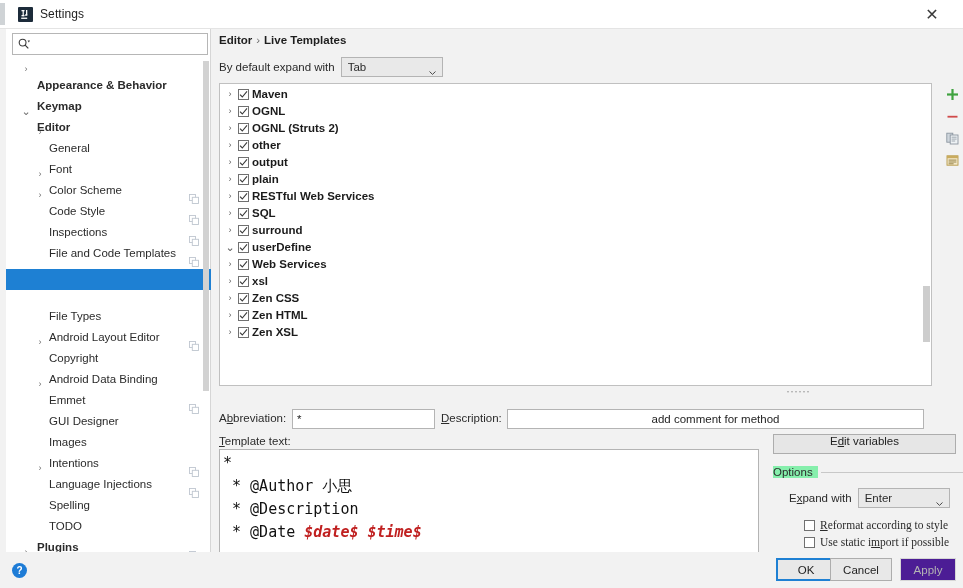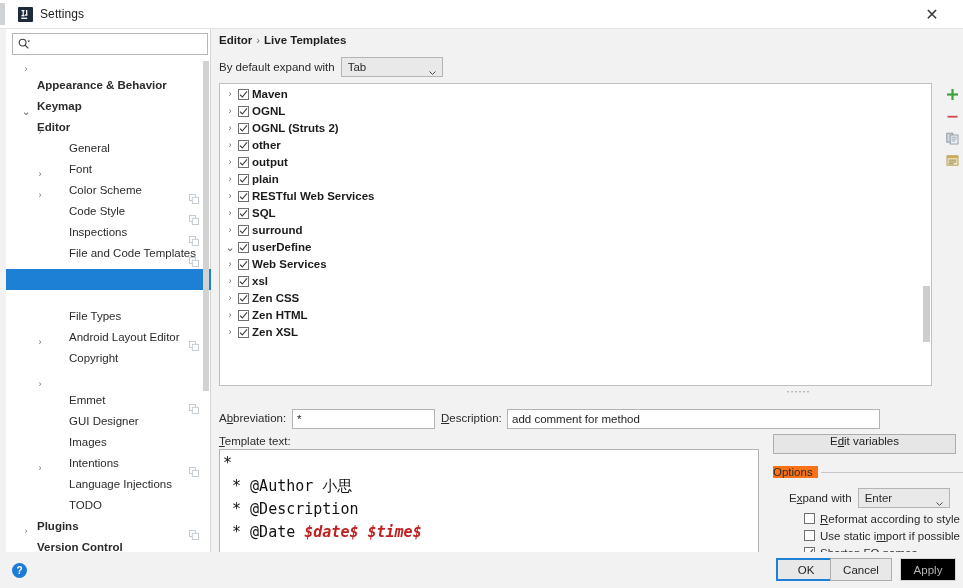--- a/index.html
+++ b/index.html
@@ -84,21 +84,21 @@
     color:#6e6e6e; font-size:9px;
   }
   .tree-item .lbl { position:absolute; top:16px; }
   .tree-item .cfgmark {
     position:absolute; right:12px; top:5px; width:10px; height:10px;
     opacity:0.55;
   }
   .tree-item.lvl0 .arrow { left:14px; }
   .tree-item.lvl0 .lbl   { left:31px; font-weight:bold; }
   .tree-item.lvl1 .arrow { left:28px; }
-  .tree-item.lvl1 .lbl   { left:43px;margin-left:20px; }
+  .tree-item.lvl1 .lbl   { left:43px; }
   .tree-item.selected {
     background:#1e80d3; color:#ffffff;
   }
   .tree-item.selected .arrow { color:#ffffff; }
   .sidebar-vscroll {
     position:absolute; right:1px; top:32px; width:6px; height:460px;
     background:transparent;
   }
   .sidebar-vscroll i {
     position:absolute; left:0; top:0; width:6px; height:330px;
@@ -220,51 +220,51 @@
     position:absolute; left:561px; top:405px; width:183px; height:20px;
     background:#e6e6e6; border:1px solid #adadad;
     display:flex; justify-content:center;
     font-size:11.5px; color:#222; cursor:default;
   }
   .btn-editvars u { text-decoration:underline; }
 
   .opt-group { position:absolute; left:561px; top:437px; width:190px; height:90px; }
   .opt-title {
     position:absolute; left:0; top:0; font-size:11.5px; color:#2b2b2b;
-    background:#f97316; padding-right:5px; z-index:2;
+    background:#86efac; padding-right:5px; z-index:2;
   }
   .opt-line {
     position:absolute; left:48px; top:6px; right:0px; height:1px;
     background:#c8c8c8;
   }
   .opt-expand { position:absolute; left:16px; top:22px; display:flex; align-items:center; }
   .opt-expand .cap { font-size:11.5px; color:#2b2b2b; }
   .chk-row {
-    position:absolute; left:31px; height:18px; display:flex; align-items:flex-start;
-    font-size:11.5px; color:#2b2b2b; white-space:nowrap; cursor:default;
+    position:absolute; left:31px; height:18px; display:flex; align-items:flex-end;
+    font-size:11.5px; color:#2b2b2b; white-space:nowrap; cursor:default;font-family:Liberation Serif, serif;
   }
   .chk {
     width:11px; height:11px; border:1px solid #707070; background:#fff;
     margin-right:5px; position:relative; flex:0 0 auto;
   }
   .chk svg { position:absolute; left:0; top:0; }
 
   
   .footer {
     position:absolute; left:0; top:552px; width:963px; height:36px;
     background:#f2f2f2;
   }
   .dlg-btn {
     position:absolute; top:6px; height:23px; width:60px;
     display:flex; align-items:center; justify-content:center;
     font-size:11.5px; cursor:default;
   }
   .dlg-btn.ok { left:776px; background:#e8e8e8; border:2px solid #1e80d3; color:#1f1f1f; }
   .dlg-btn.cancel { left:830px; background:#e8e8e8; border:1px solid #adadad; color:#1f1f1f; width:62px; }
-  .dlg-btn.apply { left:900px; background:#000000; border:1px solid #d6d6d6; color:#b4b4b4; width:56px; }
+  .dlg-btn.apply { left:900px; background:#4c1d95; border:1px solid #d6d6d6; color:#b4b4b4; width:56px; }
 
   .help-icon {
     position:absolute; left:12px; top:563px;
     width:15px; height:15px; border-radius:50%;
     background:#1e7cd6; color:#fff; font-size:10px; font-weight:bold;
     display:flex; align-items:center; justify-content:center;
   }
 </style>
 </head>
 <body>
@@ -375,20 +375,21 @@
             <div class="tree-item lvl1">
               <span class="arrow">›</span>
               <span class="lbl">Copyright</span>
               <span class="cfgmark"><svg width="10" height="10" viewBox="0 0 10 10">
                   <rect x="0.5" y="0.5" width="6" height="6" fill="none" stroke="#8a98a8" stroke-width="0.9"></rect>
                   <rect x="3.3" y="3.3" width="6.2" height="6.2" fill="#ffffff" stroke="#8a98a8" stroke-width="0.9"></rect>
                 </svg></span>
             </div>
             <div class="tree-item lvl1">
               <span class="arrow"></span>
+              <span class="lbl">Android Data Binding</span>
             </div>
             <div class="tree-item lvl1">
               <span class="arrow">›</span>
               <span class="lbl">Emmet</span>
             </div>
             <div class="tree-item lvl1">
               <span class="arrow"></span>
               <span class="lbl">GUI Designer</span>
               <span class="cfgmark"><svg width="10" height="10" viewBox="0 0 10 10">
                   <rect x="0.5" y="0.5" width="6" height="6" fill="none" stroke="#8a98a8" stroke-width="0.9"></rect>
@@ -399,20 +400,28 @@
               <span class="arrow"></span>
               <span class="lbl">Images</span>
             </div>
             <div class="tree-item lvl1">
               <span class="arrow"></span>
               <span class="lbl">Intentions</span>
             </div>
             <div class="tree-item lvl1">
               <span class="arrow">›</span>
               <span class="lbl">Language Injections</span>
+              <span class="cfgmark"><svg width="10" height="10" viewBox="0 0 10 10">
+                  <rect x="0.5" y="0.5" width="6" height="6" fill="none" stroke="#8a98a8" stroke-width="0.9"></rect>
+                  <rect x="3.3" y="3.3" width="6.2" height="6.2" fill="#ffffff" stroke="#8a98a8" stroke-width="0.9"></rect>
+                </svg></span>
+            </div>
+            <div class="tree-item lvl1">
+              <span class="arrow"></span>
+              <span class="lbl">Spelling</span>
               <span class="cfgmark"><svg width="10" height="10" viewBox="0 0 10 10">
                   <rect x="0.5" y="0.5" width="6" height="6" fill="none" stroke="#8a98a8" stroke-width="0.9"></rect>
                   <rect x="3.3" y="3.3" width="6.2" height="6.2" fill="#ffffff" stroke="#8a98a8" stroke-width="0.9"></rect>
                 </svg></span>
             </div>
             <div class="tree-item lvl1">
               <span class="arrow"></span>
               <span class="lbl">TODO</span>
             </div>
             <div class="tree-item lvl0">
@@ -635,21 +644,21 @@
             <rect x="12" y="2" width="2" height="1.4"></rect>
           <rect x="16" y="2" width="2" height="1.4"></rect>
             <rect x="20" y="2" width="2" height="1.4"></rect>
         </g>
       </svg>
 
       <div class="field-row">
         <span class="fl" style="left:0px;">A<u>b</u>breviation:</span>
         <input class="finput" style="left: 73px; width: 143px;" value="*">
         <span class="fl" style="left:222px;"><u>D</u>escription:</span>
-        <input class="finput" style="left: 288px; width: 373px;" value="add comment for method">
+        <input class="finput" style="left: 288px; width: 417px; text-align: center;" value="add comment for method">
       </div>
 
       <div class="tpl-text-label"><u>T</u>emplate text:</div>
 
       <div class="tpl-text-area">
         <div class="ln">*</div>
         <div class="ln"> * @Author 小思</div>
         <div class="ln"> * @Description</div>
         <div class="ln"><span> * @Date </span><span class="var">$date$ $time$</span></div>
       </div>

